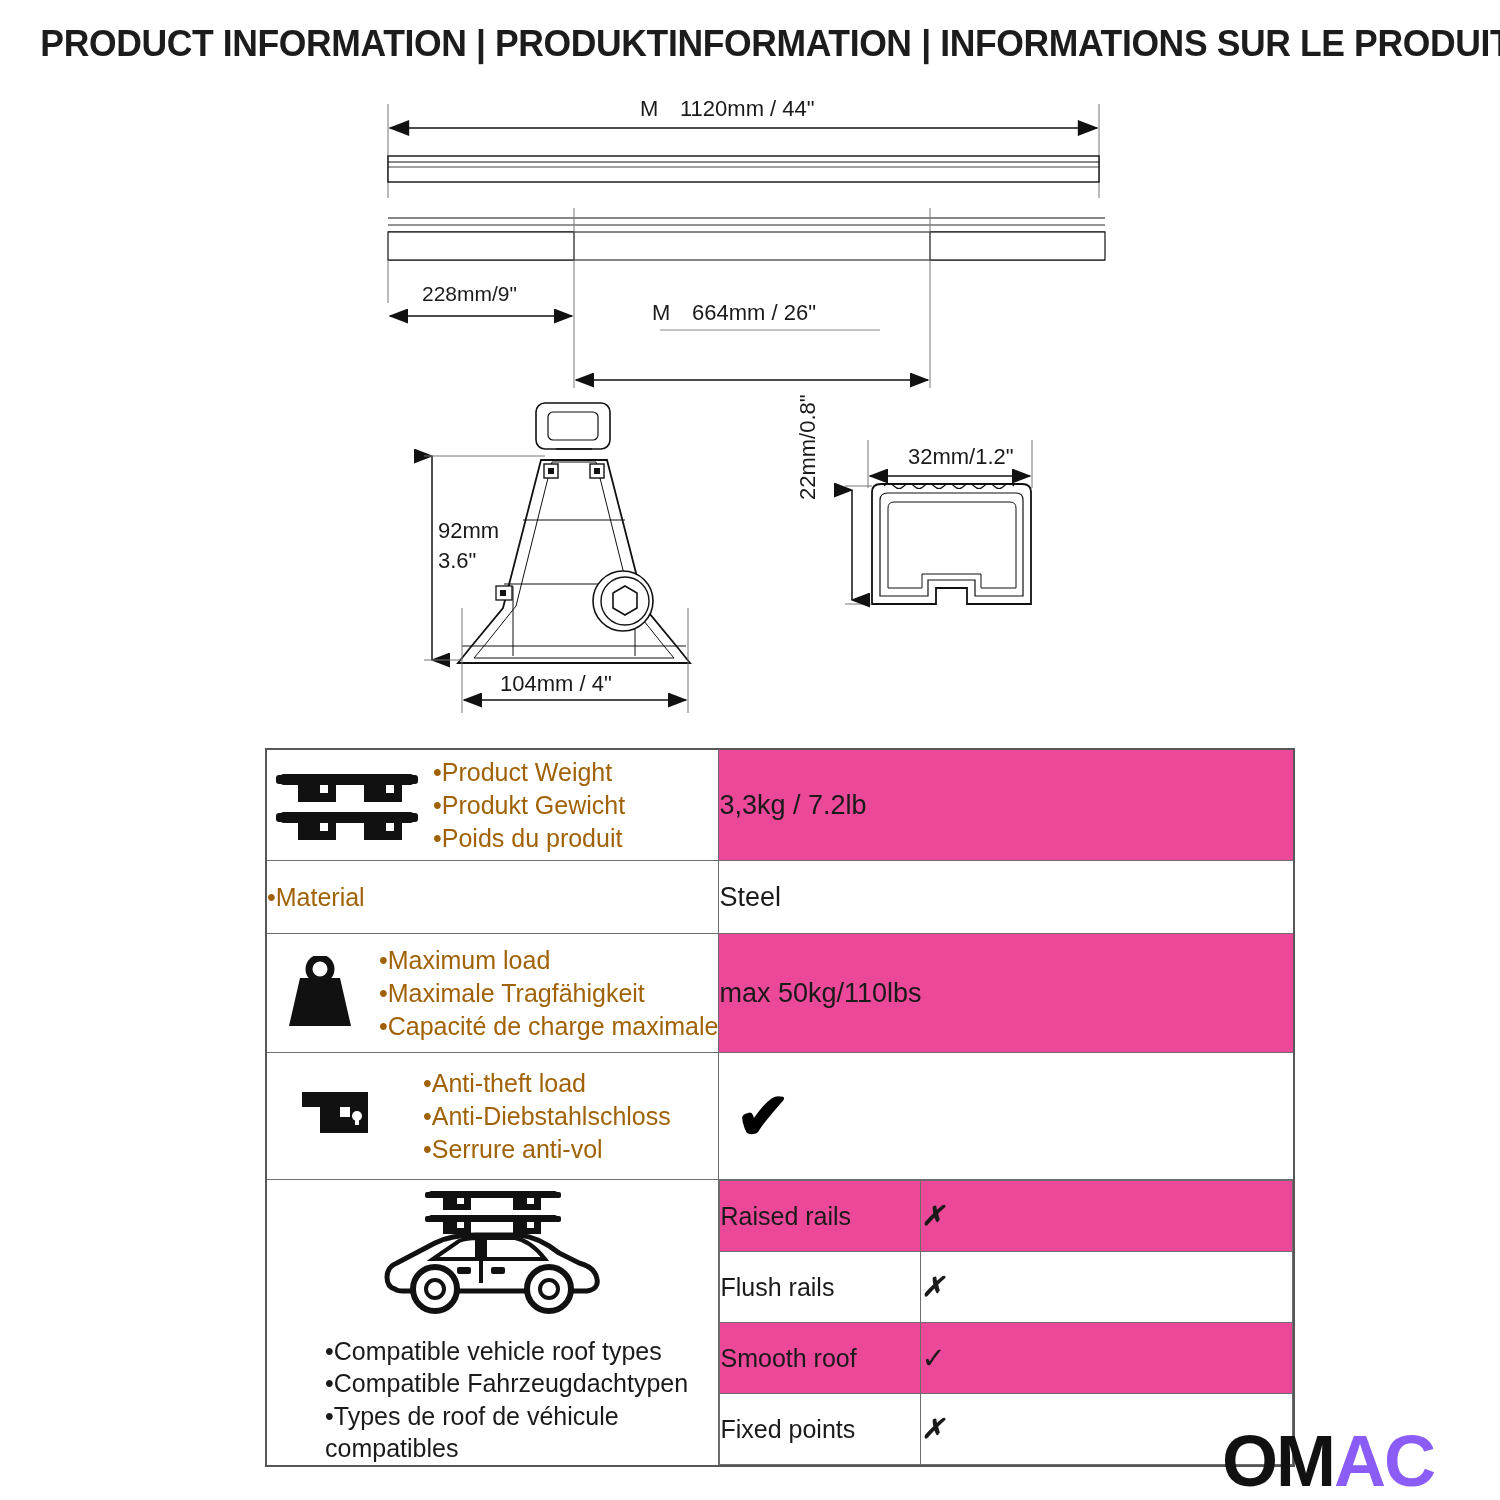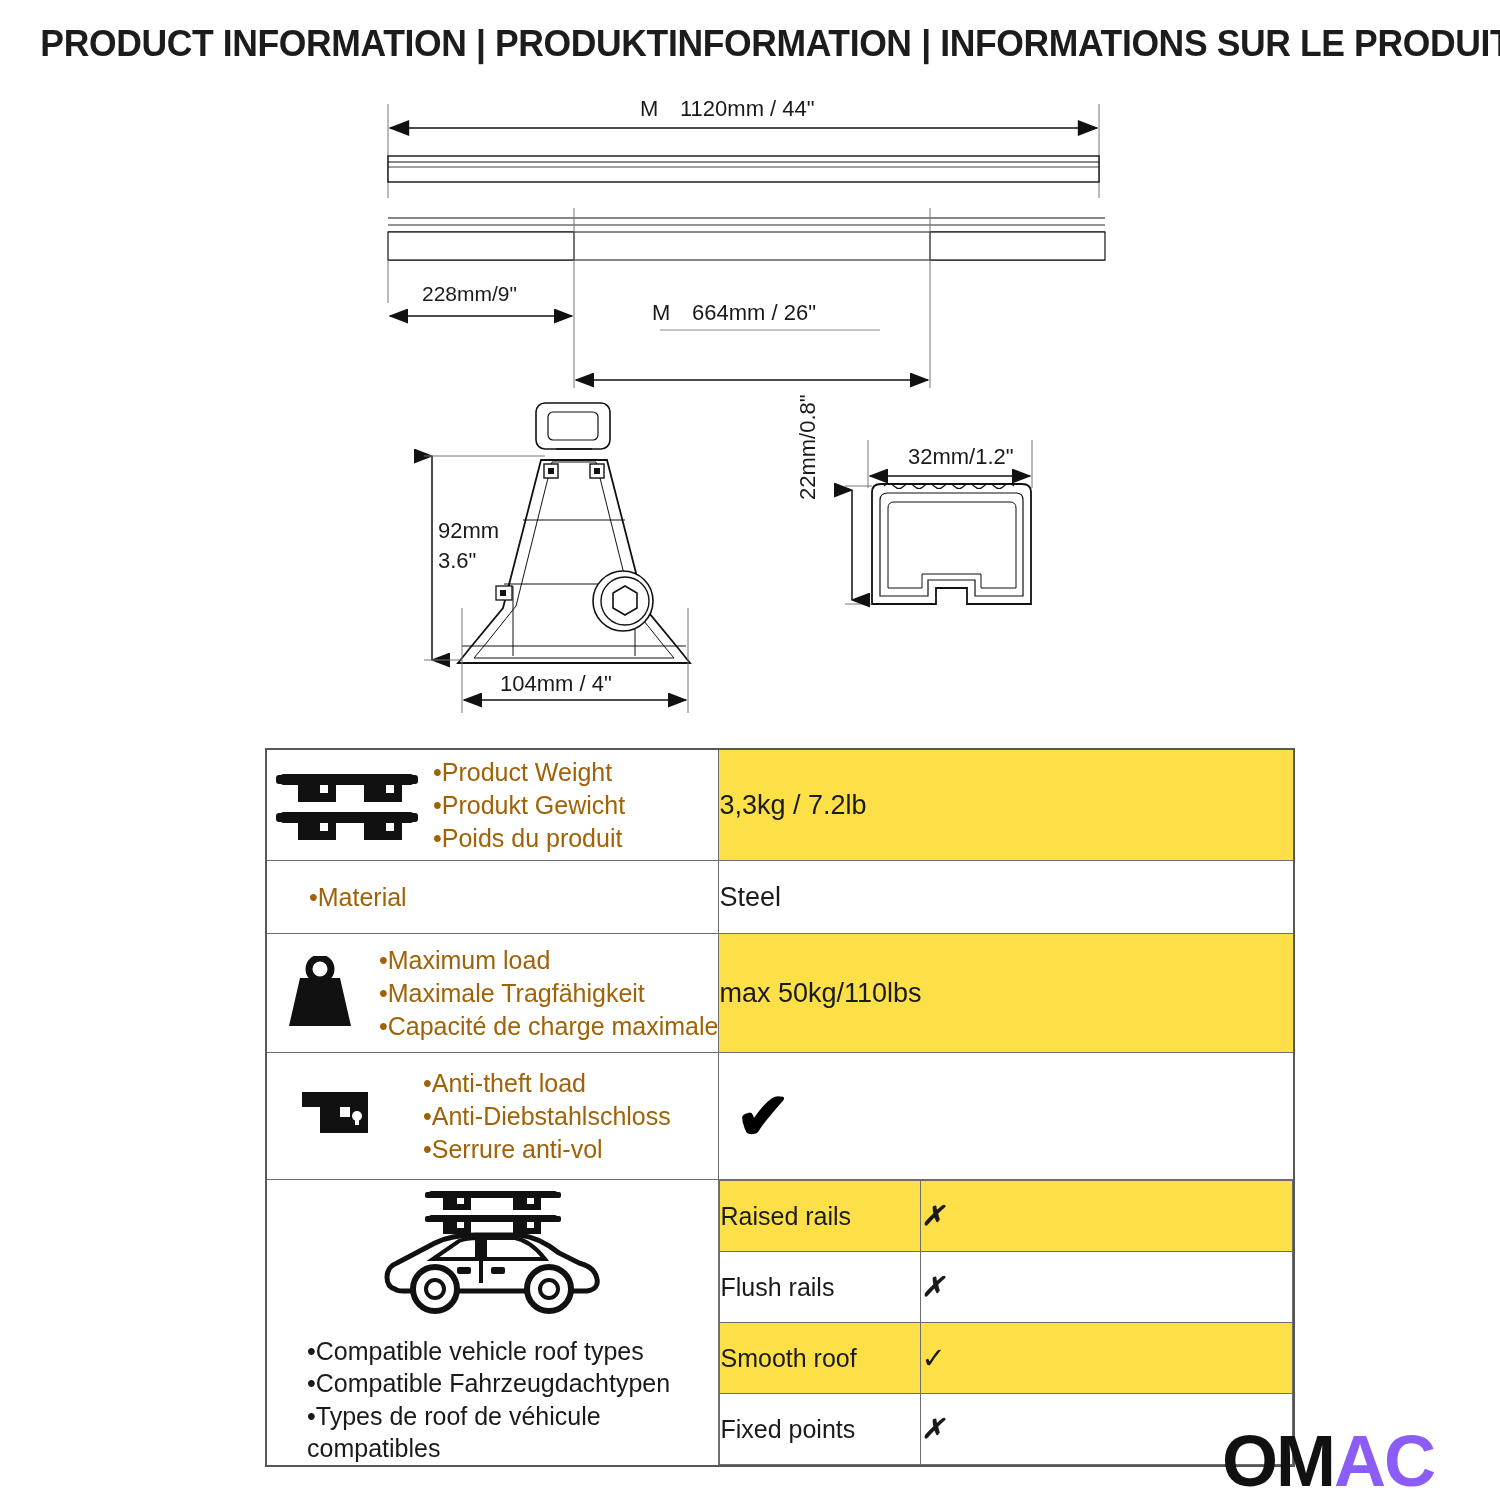--- a/index.html
+++ b/index.html
@@ -69,21 +69,21 @@
   }
   .label-cell {
     width: 450px;
     padding: 10px 6px 10px 0;
   }
   .value-cell {
     font-size: 27px;
     padding-left: 22px;
     color: #1a1a1a;
   }
-  .shaded { background: #fde047; }
+  .shaded { background: #ec4899; }
 
   .label-flex {
     display: flex;
     align-items: center;
     gap: 6px;
   }
   .icon-box {
     width: 160px;
     min-width: 160px;
     display: flex;
@@ -102,21 +102,21 @@
   }
   .roof-stack {
     display: flex;
     flex-direction: column;
     align-items: center;
   }
   .roof-bullets {
     font-size: 25px;
     line-height: 1.3;
     align-self: flex-start;
-    padding-left: 40px;
+    padding-left: 58px;
     padding-top: 10px;
   }
 
   
   .compat-table {
     width: 100%;
     border-collapse: collapse;
   }
   .compat-table td {
     border: 1px solid #6d6d6d;
@@ -303,21 +303,21 @@
             <div>•Poids du produit</div>
           </div>
         </div>
       </td>
       <td class="value-cell shaded" style="height:110px;">3,3kg / 7.2lb</td>
     </tr>
 
     <tr>
       <td class="label-cell" style="height:72px;">
         <div class="label-flex">
-          <div class="bullets" style="padding-left:42px;">
+          <div class="bullets" style="">
             <div>•Material</div>
           </div>
         </div>
       </td>
       <td class="value-cell">Steel</td>
     </tr>
 
     <tr>
       <td class="label-cell" style="height:118px;">
         <div class="label-flex">

